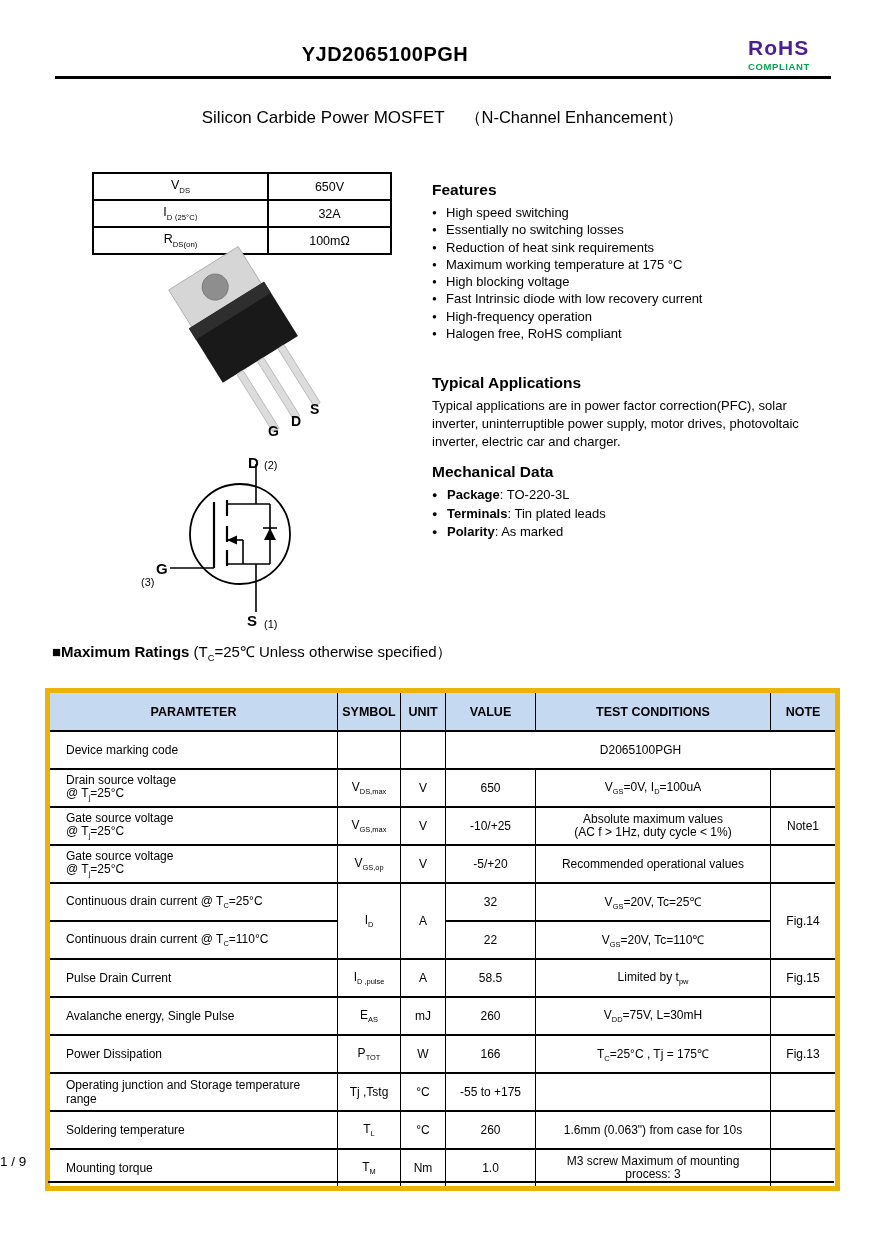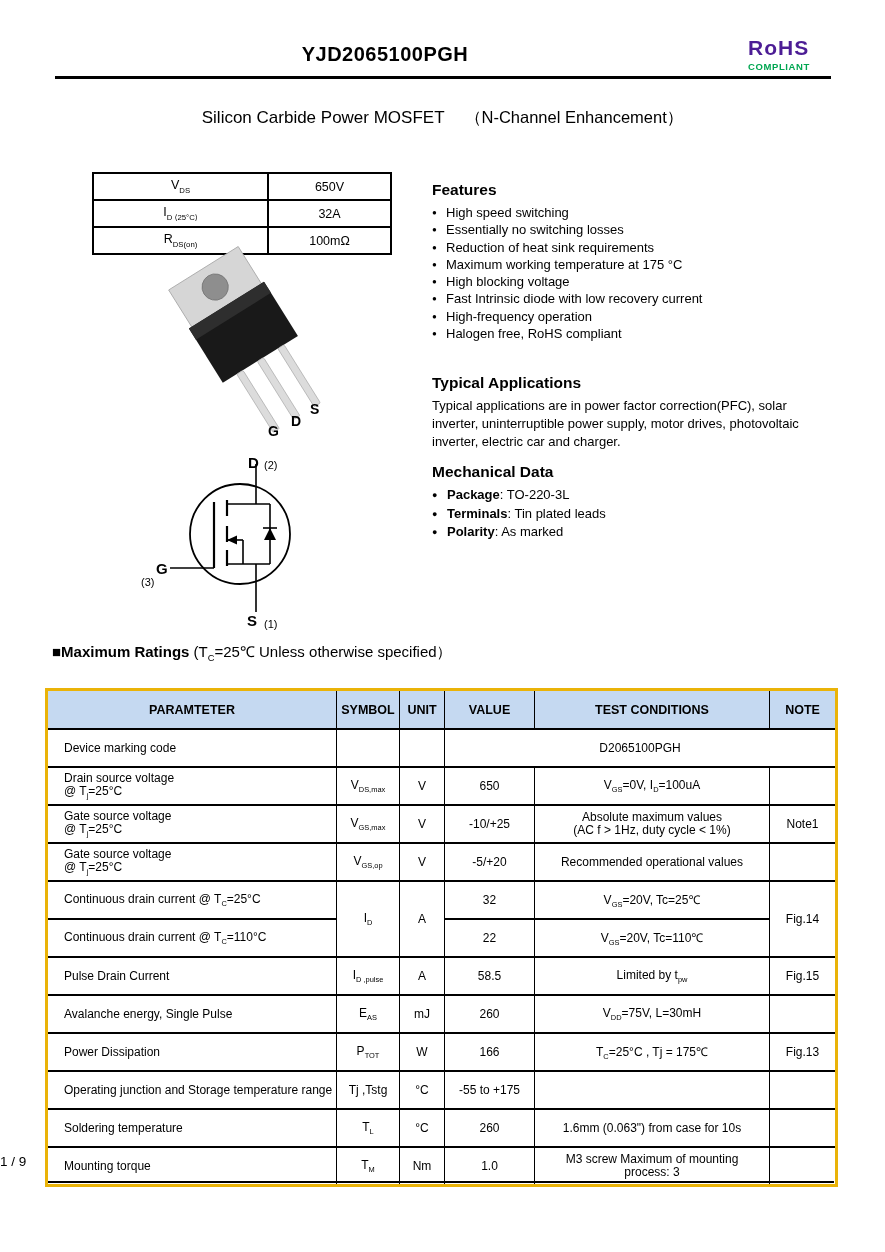--- a/index.html
+++ b/index.html
@@ -25,21 +25,21 @@
   .feat-item{font-size:13px;line-height:17.3px;display:flex;}
   .feat-item .bullet{width:14px;font-size:8px;line-height:17.3px;}
   .app-line{font-size:13px;line-height:18px;}
   .mech-item{font-size:13px;line-height:18.5px;display:flex;}
   .mech-item .bullet{width:15px;font-size:9px;line-height:18.5px;}
   .mech-label{font-weight:bold;}
   
   .mr-head{position:absolute;left:52px;top:641px;font-size:15px;}
   .mr-head .bold{font-weight:bold;}
   .mr{position:absolute;left:45px;top:688px;width:790px;border-collapse:collapse;
-      table-layout:fixed;border:3px solid #eab308;}
+      table-layout:fixed;border:5px solid #eab308;}
   .mr td,.mr th{border-left:1px solid #000;border-right:1px solid #000;
       border-top:2px solid #000;border-bottom:2px solid #000;
       font-size:12px;text-align:center;vertical-align:middle;padding:1px 3px;height:34px;}
   .mr thead th{background:#c5d9f1;font-size:12.5px;height:35px;font-weight:bold;}
   .mr .param{text-align:left;padding-left:16px;}
   .small2{font-size:11.5px;line-height:13.5px;}
   
   .page-num{position:absolute;top:1154px;left:0;width:885px;font-size:13.5px;}
   .footer-rule{position:absolute;top:1181px;left:48px;width:786px;height:2px;background:#000;}
   .abs{position:absolute;}

